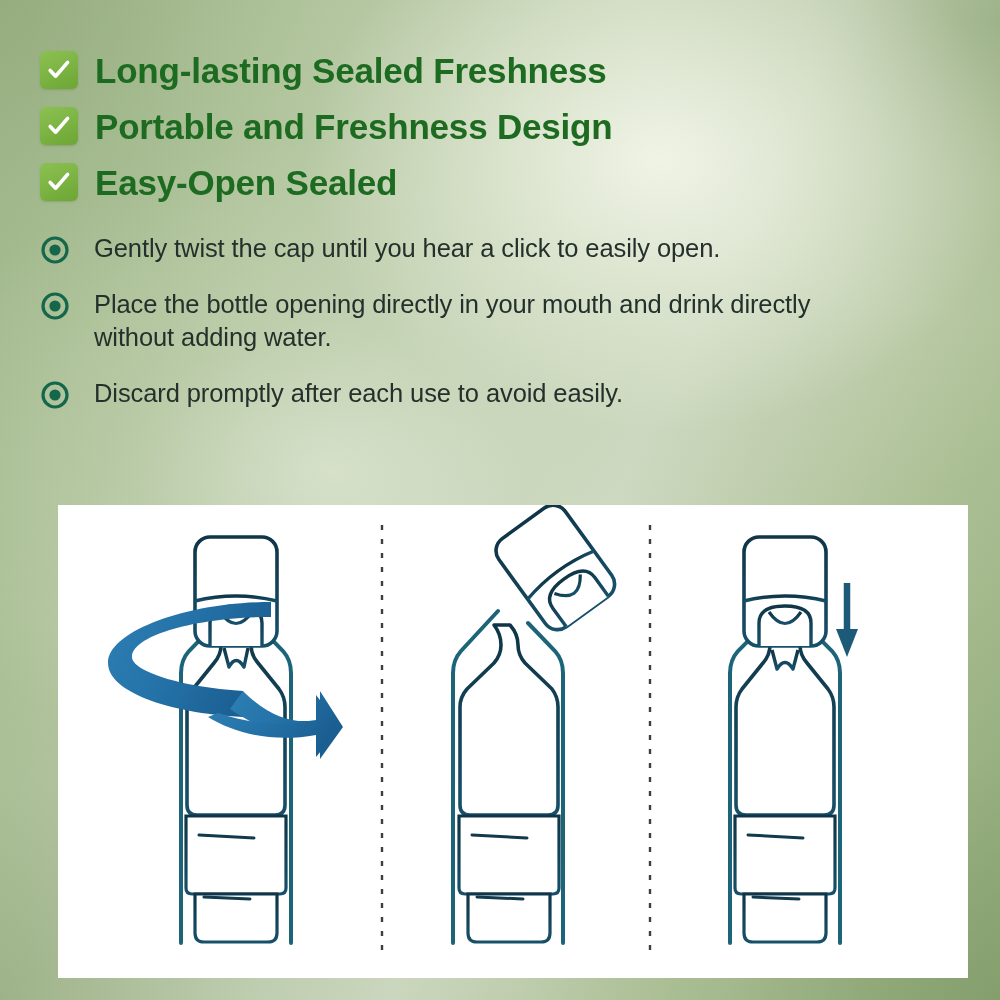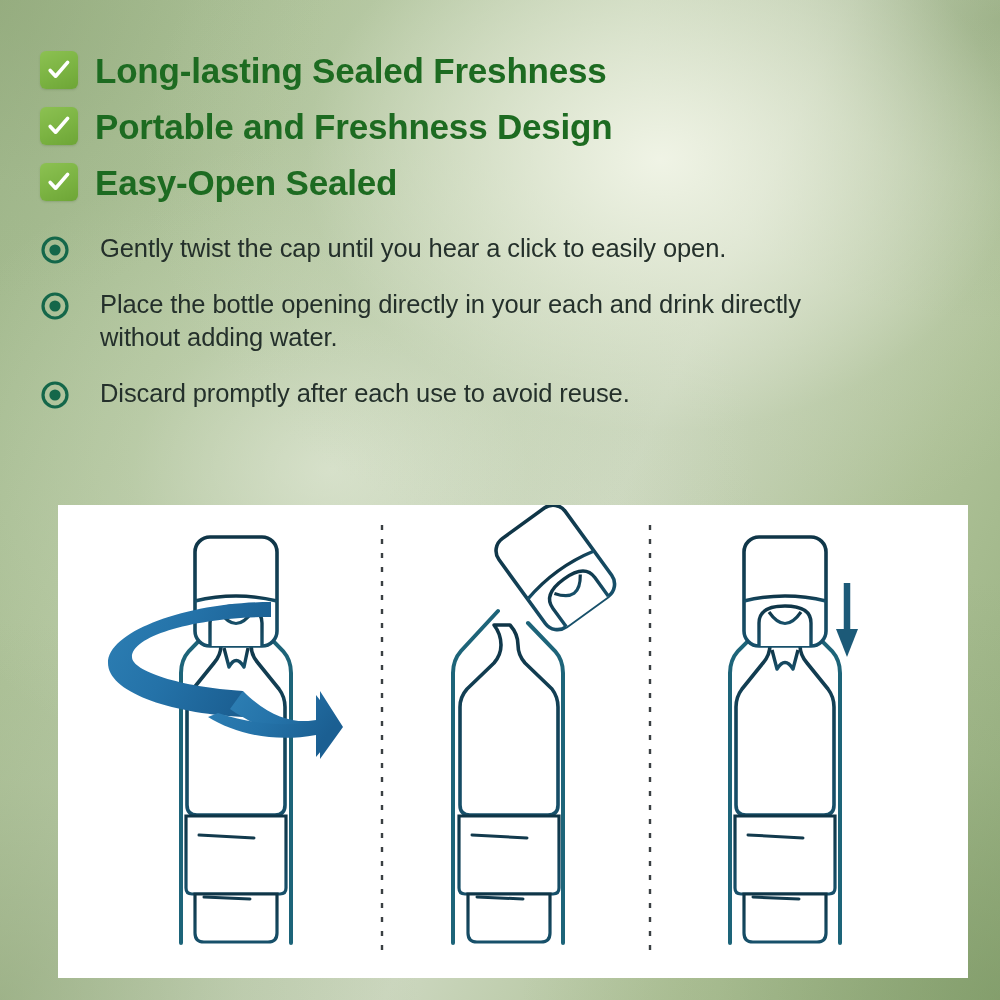--- a/index.html
+++ b/index.html
@@ -138,21 +138,21 @@
     align-items: flex-start;
     margin-bottom: 22px;
   }
   .step-bullet {
     flex: 0 0 auto;
     width: 30px;
     height: 30px;
     margin-top: 3px;
   }
   .step-text {
-    margin-left: 30px;
+    margin-left: 24px;
     font-size: 25.5px;
     color: #24302b;
     line-height: 1.32;
     letter-spacing: -0.1px;
     max-width: 726px;
   }
 
   
   .panel {
     position: absolute;
@@ -224,31 +224,31 @@
         <span class="step-text">Gently twist the cap until you hear a click to easily open.</span>
       </div>
 
       <div class="step-row">
         <span class="step-bullet">
           <svg width="30" height="30" viewBox="0 0 30 30">
             <circle cx="15" cy="15" r="12" fill="none" stroke="#14674a" stroke-width="3.2"></circle>
             <circle cx="15" cy="15" r="5.6" fill="#14674a"></circle>
           </svg>
         </span>
-        <span class="step-text">Place the bottle opening directly in your each and drink directly without adding water.</span>
+        <span class="step-text">Place the bottle opening directly in your mouth and drink directly without adding water.</span>
       </div>
 
       <div class="step-row">
         <span class="step-bullet">
           <svg width="30" height="30" viewBox="0 0 30 30">
             <circle cx="15" cy="15" r="12" fill="none" stroke="#14674a" stroke-width="3.2"></circle>
             <circle cx="15" cy="15" r="5.6" fill="#14674a"></circle>
           </svg>
         </span>
-        <span class="step-text">Discard promptly after each use to avoid reuse.</span>
+        <span class="step-text">Discard promptly after each use to avoid easily.</span>
       </div>
 
     </div>
 
     <div class="panel">
       <svg width="910" height="473" viewBox="0 0 910 473">
 
         <defs>
           <linearGradient id="gradArrow" x1="0" y1="0" x2="1" y2="0.35">
             <stop offset="0" stop-color="#2d7fb4"></stop>

